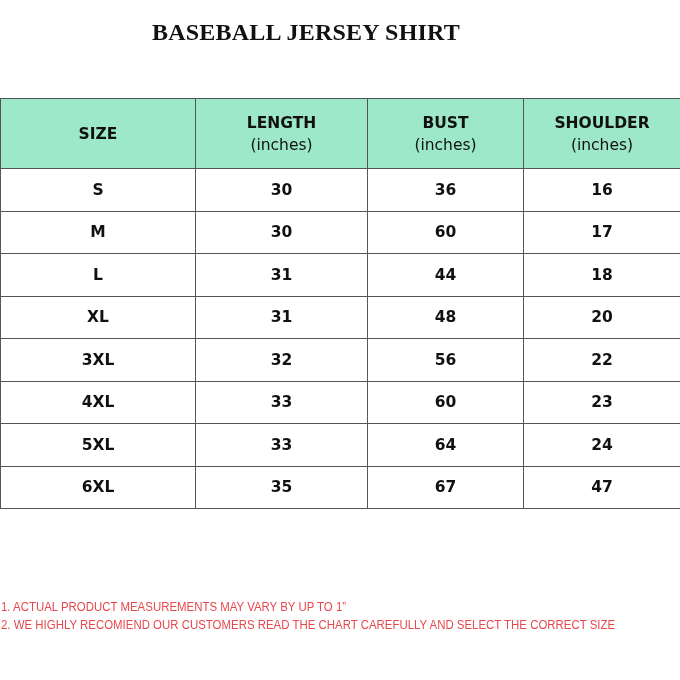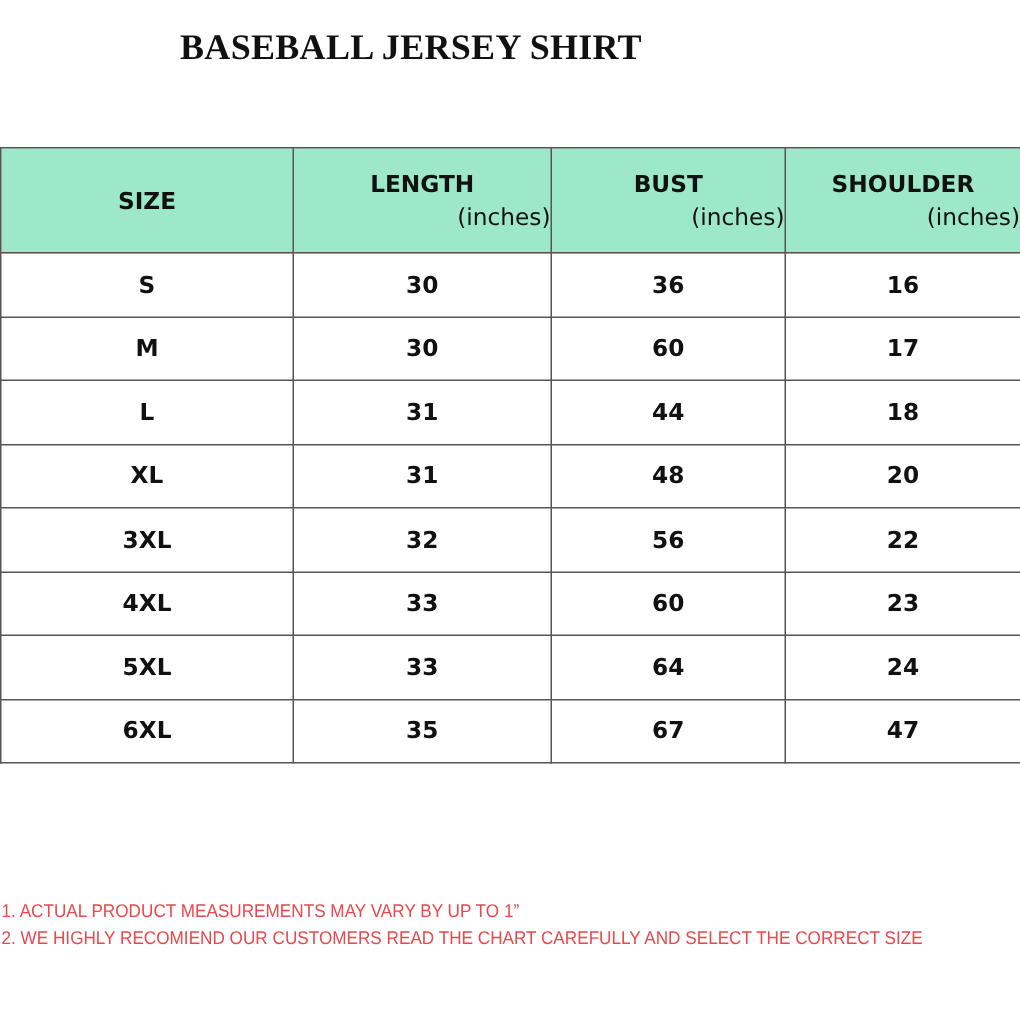--- a/index.html
+++ b/index.html
@@ -1,35 +1,35 @@
 <!DOCTYPE html>
 <html><head>
 <meta charset="utf-8">
 <style>
   html, body { margin: 0; padding: 0; background: #ffffff; }
   body { width: 680px; height: 680px; position: relative; overflow: hidden; }
   .title {
     position: absolute; left: 0; top: 18px; width: 548px; text-align: center;
     font-family: "Liberation Serif", "DejaVu Serif", serif; font-weight: bold;
-    font-size: 24px; line-height: 29px; color: #111; letter-spacing: 0.2px;
+    font-size: 24px; line-height: 29px; color: #111; letter-spacing: 0.2px; padding-left: 32px;
   }
   table.size-table {
     position: absolute; left: 0; top: 98px; width: 680px;
     border-collapse: collapse; table-layout: fixed;
     font-family: "DejaVu Sans", "Liberation Sans", sans-serif;
   }
   table.size-table th, table.size-table td {
     border: 1.5px solid #555; text-align: center; color: #111; padding: 0;
   }
   table.size-table thead th {
     background: #9de8c9; height: 69px; font-weight: bold; font-size: 15.5px; line-height: 22px;
   }
   table.size-table tbody td { height: 41.5px; font-weight: bold; font-size: 15.5px; }
   col.c1 { width: 195px; } col.c2 { width: 172px; } col.c3 { width: 156px; } col.c4 { width: 157px; }
-  .sub { display: block; font-weight: normal; text-align: right; }
+  .sub { display: block; font-weight: normal; }
   .notes {
     position: absolute; left: 1px; top: 598px; width: 680px;
     font-family: "Liberation Sans", "DejaVu Sans", sans-serif; font-size: 12.3px;
     line-height: 18px; color: #e8474c; transform: scaleX(0.93); transform-origin: left;
     white-space: nowrap;
   }
 </style>
 </head>
 <body>
 

